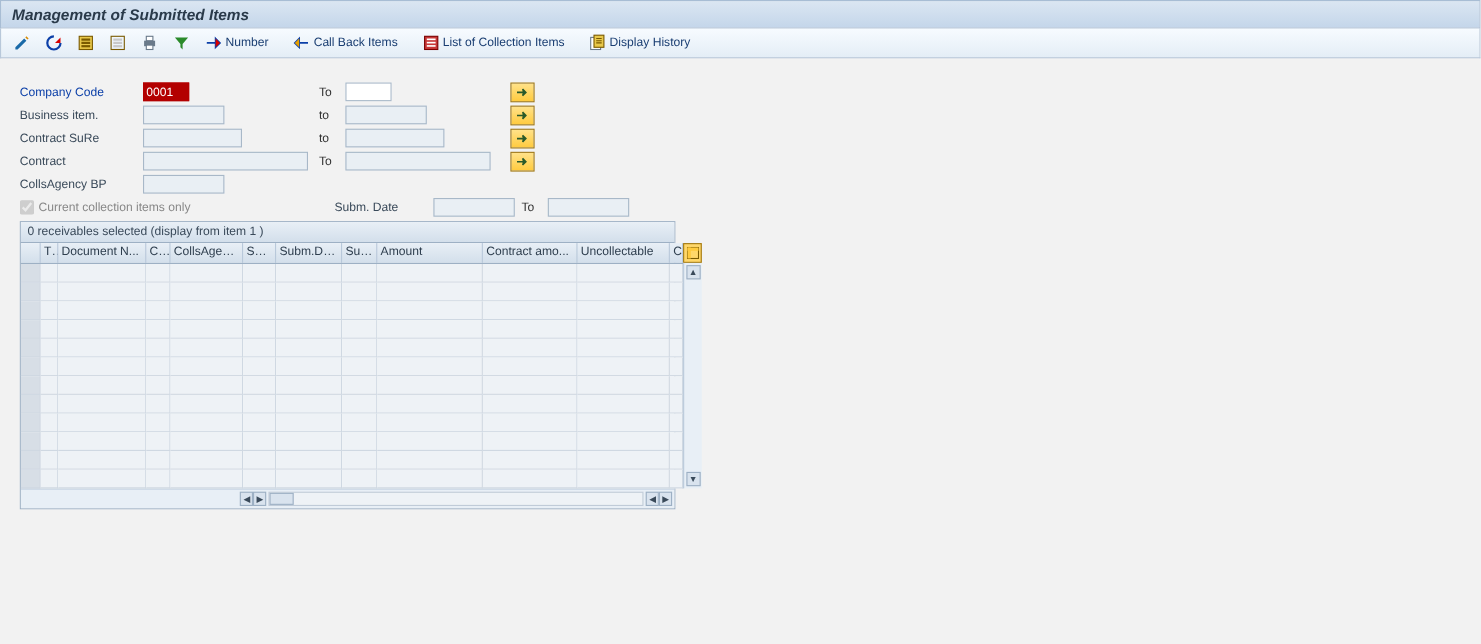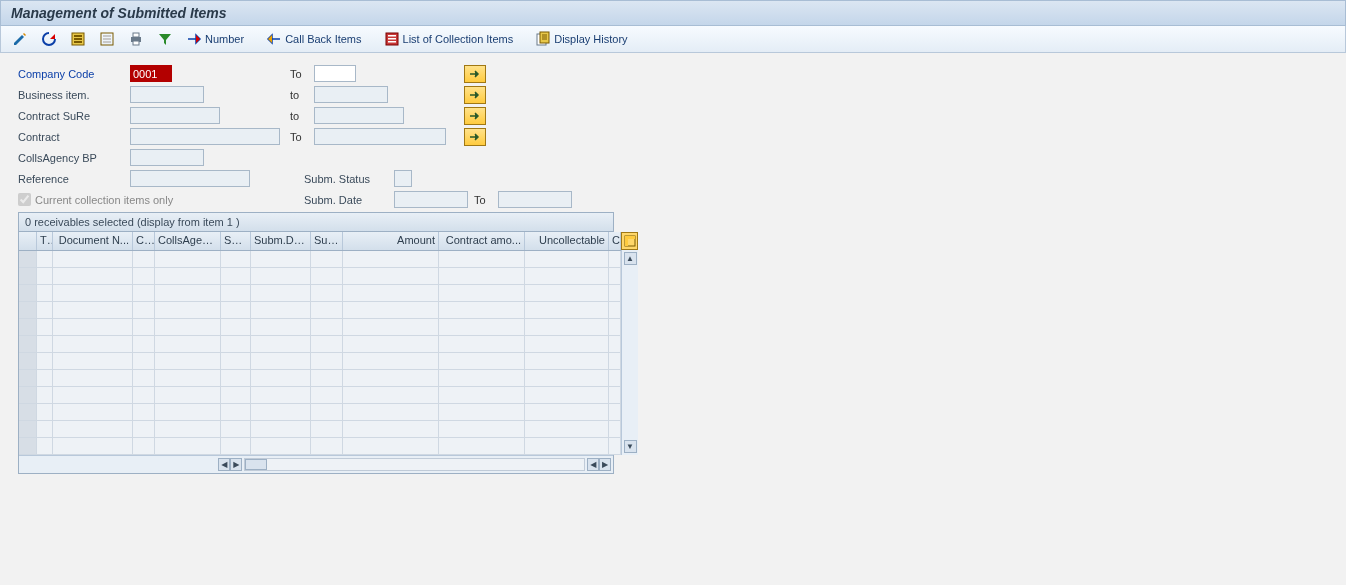--- a/index.html
+++ b/index.html
@@ -33,21 +33,21 @@
     display: inline-flex; align-items: center; gap: 3px;
     padding: 2px 4px; height: 20px;
     border: 1px solid transparent;
     border-radius: 2px;
     cursor: pointer;
     color: #1a3e72;
   }
   .tb-sep { width: 6px; }
   .icon { display:inline-block; width:16px; height:16px; }
   .content {
-    padding: 10px 18px;
+    padding: 20px 18px;
   }
   .form-row { display:flex; align-items:center; height:21px; margin-bottom:0px; }
   .lbl { width: 112px; color:#3a4a5a; }
   .lbl.link { color:#0b3fa8; cursor:pointer; }
   .field {
     background:#e9eff4; border:1px solid #a8b8c8; height:17px;
     padding:0 2px; font-size:11px;
   }
   .field.white { background:#fff; }
   .field.hl { background:#b30000; color:#fff; border-color:#b30000; }
@@ -71,21 +71,20 @@
   .grid-title {
     background: linear-gradient(#e8eff6,#d3dfeb);
     border-bottom:1px solid #9db0c4;
     padding:3px 6px;
     color:#3a4a5a;
   }
   .grid-head {
     display:flex;
     background: linear-gradient(#e8eff6,#d3dfeb);
     border-bottom:1px solid #9db0c4;
-    text-align:right;
   }
   .gh {
     border-right:1px solid #b8c8da;
     padding:2px 3px;
     color:#2e3e4e;
     overflow:hidden; white-space:nowrap; text-overflow:ellipsis;
     font-size:11px;
     height:18px;
   }
   .grid-rows { flex:1; }
@@ -263,28 +262,20 @@
         </svg>
     </span>
   </div>
 
   <div class="form-row">
     <span class="lbl">CollsAgency BP</span>
     <input class="field" style="width: 74px;">
   </div>
 
 
-  <div class="form-row">
-    <span class="lbl">Reference</span>
-    <input class="field" style="width: 120px;">
-    <span style="width:30px"></span>
-    <span style="width:24px"></span>
-    <span class="lbl" style="width:90px">Subm. Status</span>
-    <input class="field" style="width: 18px;">
-  </div>
 
   <div class="form-row">
     <span class="checkbox-row" style="width:262px">
       <input type="checkbox" checked="" disabled="" style="">
       <span>Current collection items only</span>
     </span>
     <span style="width:24px"></span>
     <span class="lbl" style="width:90px">Subm. Date</span>
     <input class="field" style="width: 74px;">
     <span class="to-lbl" style="margin-left:6px">To</span>

